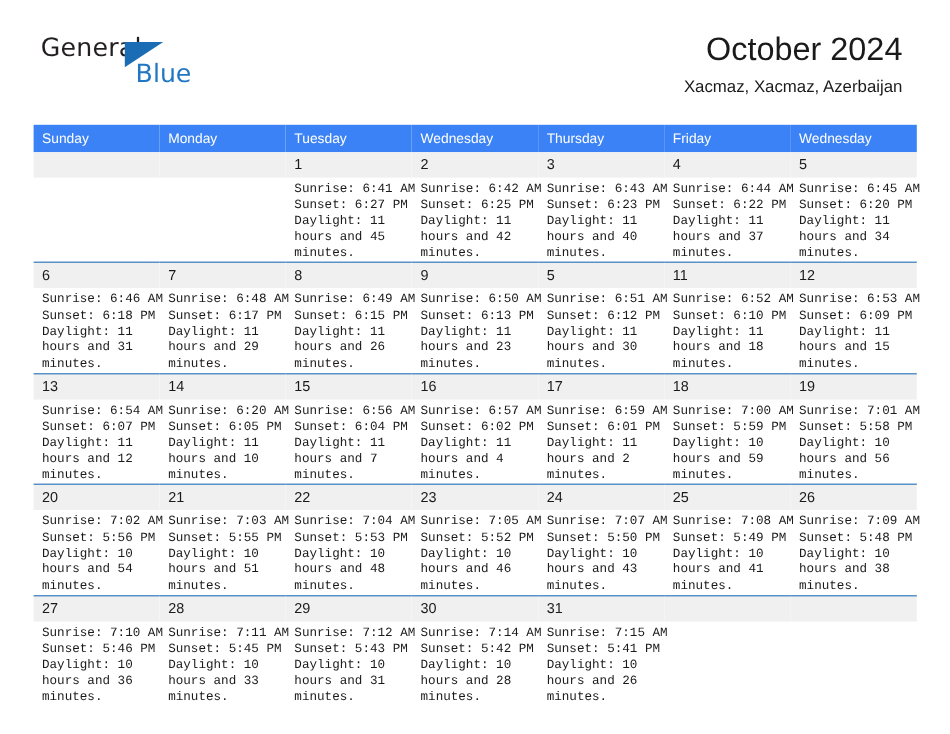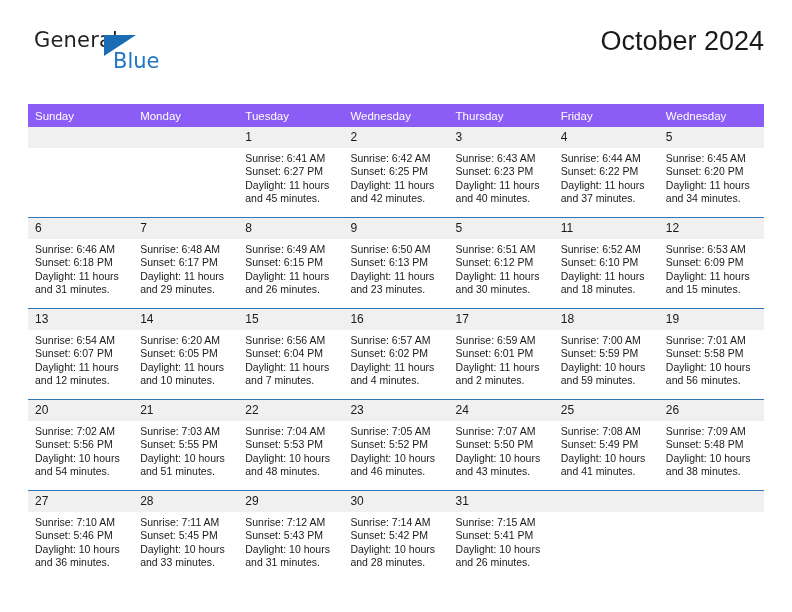--- a/index.html
+++ b/index.html
@@ -61,21 +61,21 @@
     left: 70px;
     top: 5px;
     width: 0;
     height: 0;
     border-top: 21px solid #1a6cb5;
     border-right: 32px solid transparent;
   }
 
   .title-block {
     position: absolute;
-    right: 0;
+    right: 12px;
     top: 0;
     text-align: right;
   }
   .cal-title {
     font-size: 27px;
     font-weight: 400;
     color: #1a1a1a;
     line-height: 1.15;
     font-family: "Liberation Sans", sans-serif;
     white-space: nowrap;
@@ -93,21 +93,21 @@
   
   .calendar {
     position: absolute;
     left: 28px;
     top: 104px;
     width: 736px;
     border-collapse: collapse;
     table-layout: fixed;
   }
   .calendar th {
-    background: #8b5cf6;
+    background: #3b82f6;
     color: #ffffff;
     font-size: 11.5px;
     font-weight: 400;
     text-align: left;
     padding: 5px 0 5px 7px;
     height: 13px;
     font-family: "Liberation Sans", sans-serif;
     border: none;
   }
   .calendar td {
@@ -131,21 +131,21 @@
     font-family: "Liberation Sans", sans-serif;
   }
   .daynum.empty {
     color: transparent;
   }
   .cellbody {
     padding: 4px 6px 0 7px;
     font-size: 10.5px;
     line-height: 13.3px;
     color: #1a1a1a;
-    font-family: Liberation Sans, sans-serif;
+    font-family: Liberation Mono, monospace;
   }
   .cellbody div {
     white-space: nowrap;
   }
   .cellbody .daylight {
     white-space: normal;
   }
 </style>
 </head>
 <body>
@@ -155,20 +155,21 @@
   <div class="header">
 
     <div class="brand">
       <span class="brand-general">General</span>
       <span class="brand-triangle"></span>
       <span class="brand-blue">Blue</span>
     </div>
 
     <div class="title-block">
       <div class="cal-title">October 2024</div>
+      <div class="cal-subtitle">Xacmaz, Xacmaz, Azerbaijan</div>
     </div>
 
   </div>
 
   <table class="calendar">
     <thead>
       <tr>
         <th>Sunday</th>
         <th>Monday</th>
         <th>Tuesday</th>

